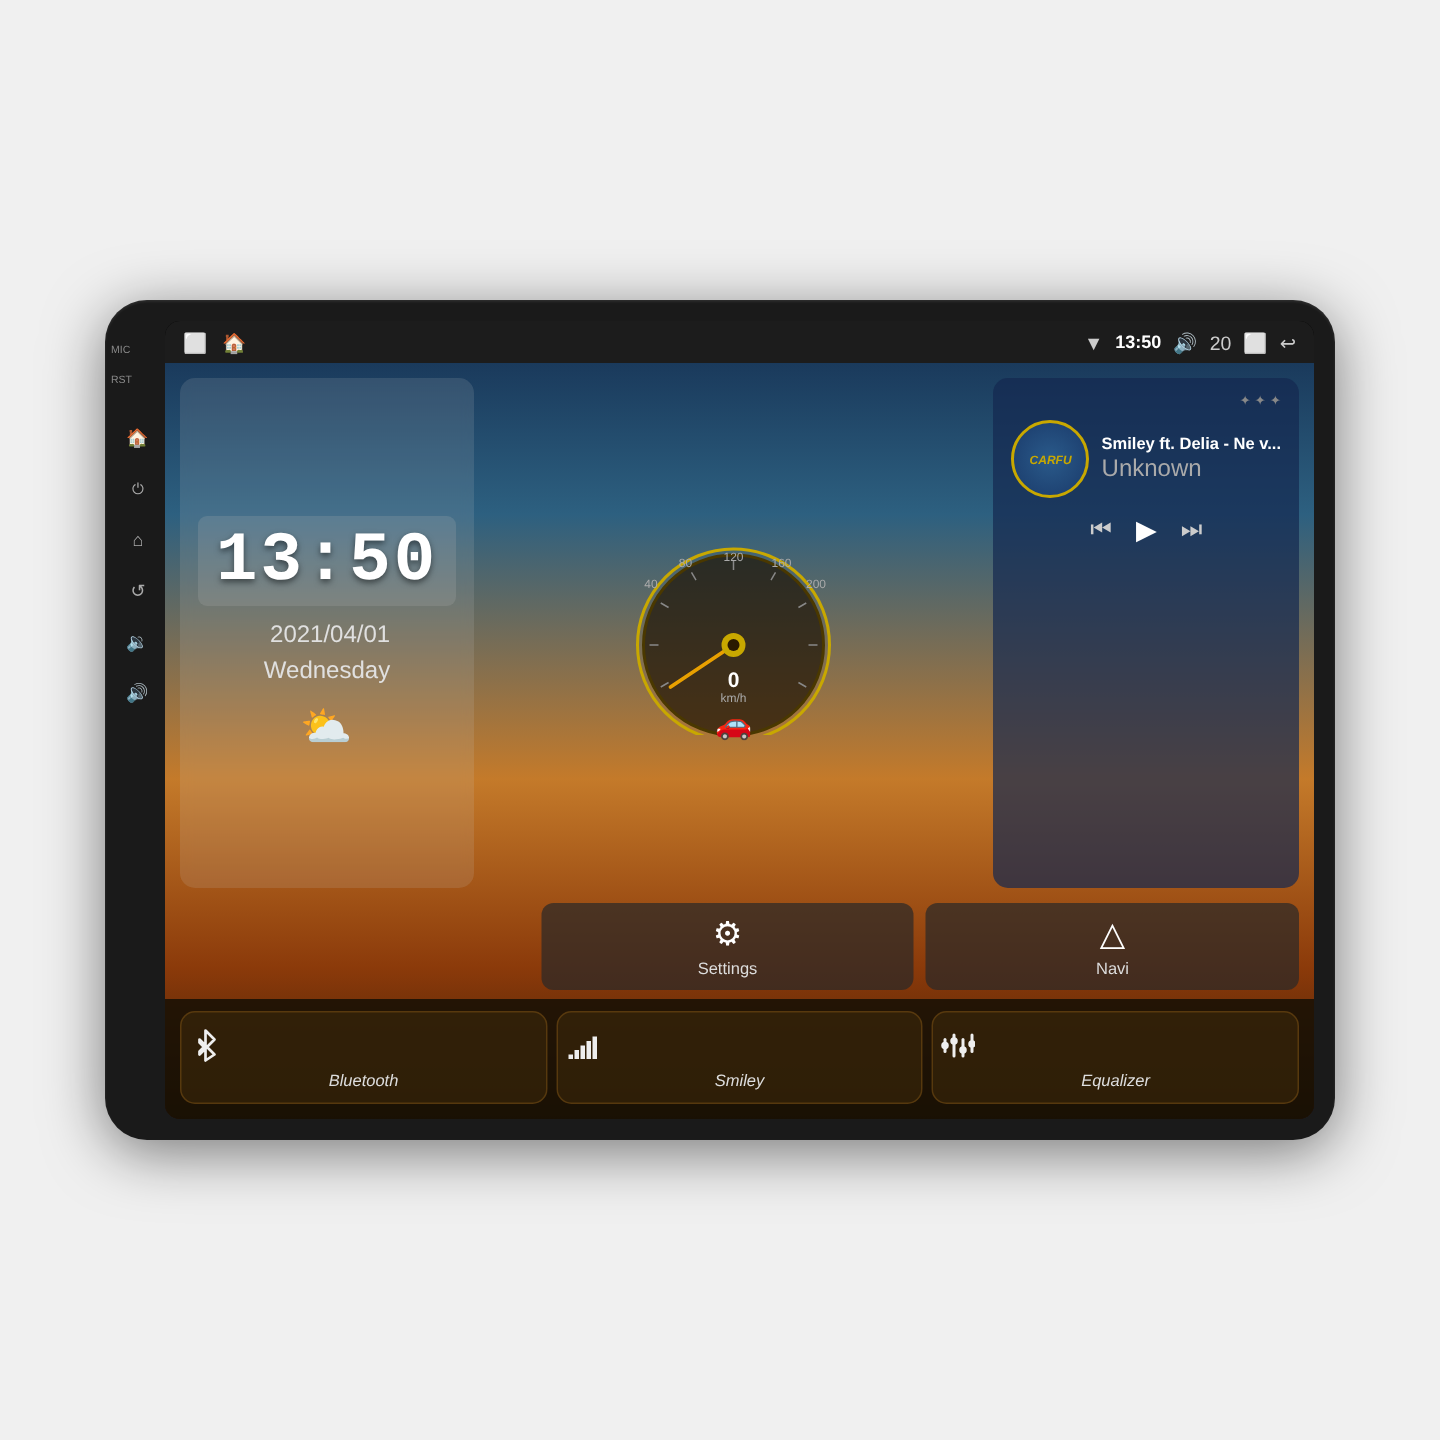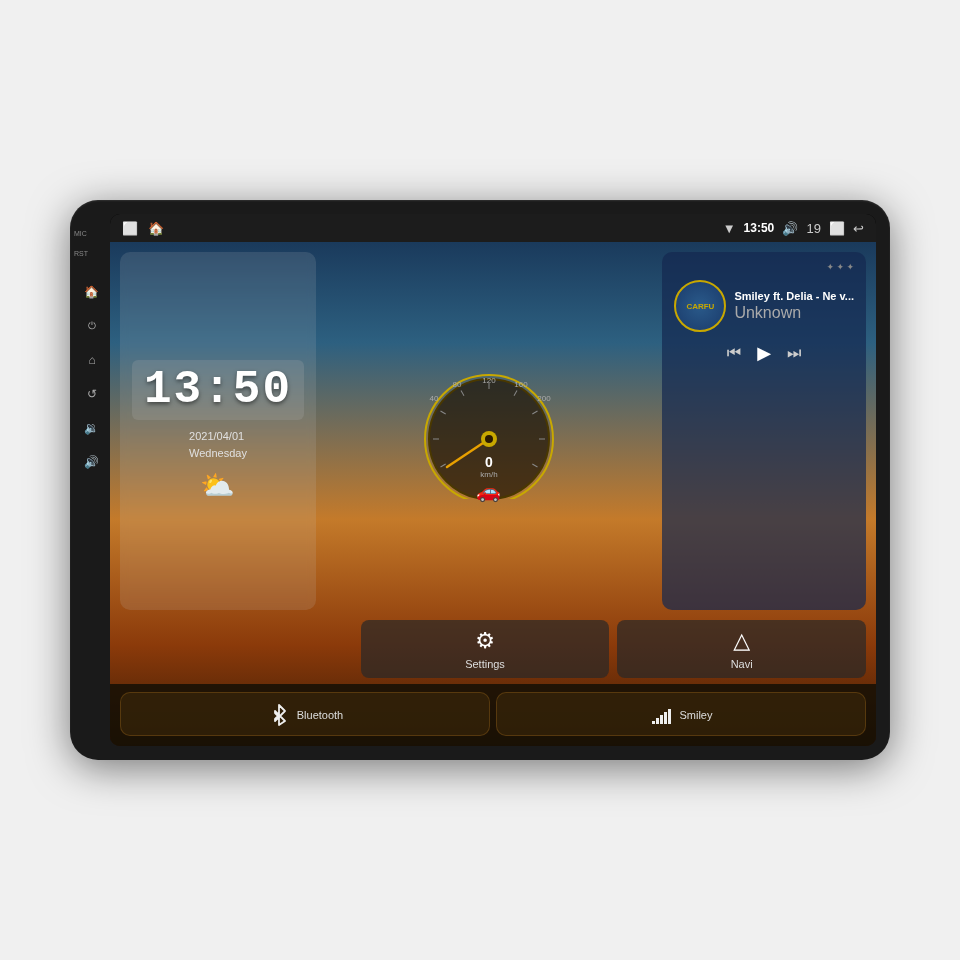--- a/index.html
+++ b/index.html
@@ -135,22 +135,22 @@
       background: rgba(180,180,180,0.2);
       padding: 4px 12px;
       border-radius: 6px;
       letter-spacing: 2px;
       text-shadow: 0 2px 4px rgba(0,0,0,0.5);
     }
 
     .clock-date {
       margin-top: 8px;
       color: #e0e0e0;
-      font-size: 11px;
-      text-align: left;
+      font-size: 16px;
+      text-align: right;
       line-height: 1.5;
     }
 
     .weather-icon {
       margin-top: 8px;
       font-size: 28px;
     }
 
     
     .speedometer-widget {
@@ -191,20 +191,21 @@
       border-radius: 50%;
       background: radial-gradient(circle, #2a5a8a, #1a3a6a);
       border: 2px solid #c8a800;
       display: flex;
       align-items: center;
       justify-content: center;
       color: #c8a800;
       font-size: 10px;
       font-weight: bold;
       flex-shrink: 0;
+      font-style: italic;
     }
 
     .music-info {
       flex: 1;
     }
 
     .music-title {
       color: #fff;
       font-size: 11px;
       font-weight: bold;
@@ -282,26 +283,26 @@
       flex-shrink: 0;
     }
 
     .app-btn {
       flex: 1;
       background: rgba(60,40,10,0.6);
       border: 1px solid rgba(180,120,30,0.3);
       border-radius: 10px;
       color: #fff;
       display: flex;
-      flex-direction: row;
-      align-items: center;
+      flex-direction: column;
       justify-content: center;
       padding: 10px 4px 8px;
       cursor: pointer;
       gap: 6px;
+      font-style: italic;
     }
 
     .app-label {
       font-size: 11px;
       color: #ddd;
       text-align: center;
     }
 
     .rst-label {
       position: absolute;
@@ -332,21 +333,21 @@
 
     <div class="status-bar">
       <div class="status-left">
         <span class="status-icon">⬜</span>
         <span class="status-icon">🏠</span>
       </div>
       <div class="status-right">
         <span class="status-icon">▼</span>
         <span class="status-time">13:50</span>
         <span class="status-icon">🔊</span>
-        <span class="status-icon">19</span>
+        <span class="status-icon">20</span>
         <span class="status-icon">⬜</span>
         <span class="status-icon">↩</span>
       </div>
     </div>
 
     <div class="main-screen">
 
       <div class="top-content">
 
         <div class="clock-widget">
@@ -450,17 +451,30 @@
             <rect x="7" y="15" width="3" height="6" fill="#eee"></rect>
             <rect x="11" y="12" width="3" height="9" fill="#eee"></rect>
             <rect x="15" y="9" width="3" height="12" fill="#eee"></rect>
             <rect x="19" y="6" width="3" height="15" fill="#eee"></rect>
           </svg>
           <span class="app-label">Smiley</span>
         </button>
 
 
 
+        <button class="app-btn">
+          <svg width="24" height="24" viewBox="0 0 24 24">
+            <line x1="4" y1="8" x2="4" y2="16" stroke="#eee" stroke-width="2" stroke-linecap="round"></line>
+            <circle cx="4" cy="12" r="2.5" fill="#eee"></circle>
+            <line x1="10" y1="5" x2="10" y2="19" stroke="#eee" stroke-width="2" stroke-linecap="round"></line>
+            <circle cx="10" cy="9" r="2.5" fill="#eee"></circle>
+            <line x1="16" y1="8" x2="16" y2="19" stroke="#eee" stroke-width="2" stroke-linecap="round"></line>
+            <circle cx="16" cy="15" r="2.5" fill="#eee"></circle>
+            <line x1="22" y1="5" x2="22" y2="16" stroke="#eee" stroke-width="2" stroke-linecap="round"></line>
+            <circle cx="22" cy="11" r="2.5" fill="#eee"></circle>
+          </svg>
+          <span class="app-label">Equalizer</span>
+        </button>
 
       </div>
     </div>
   </div>
 </div>
 
 </body></html>

